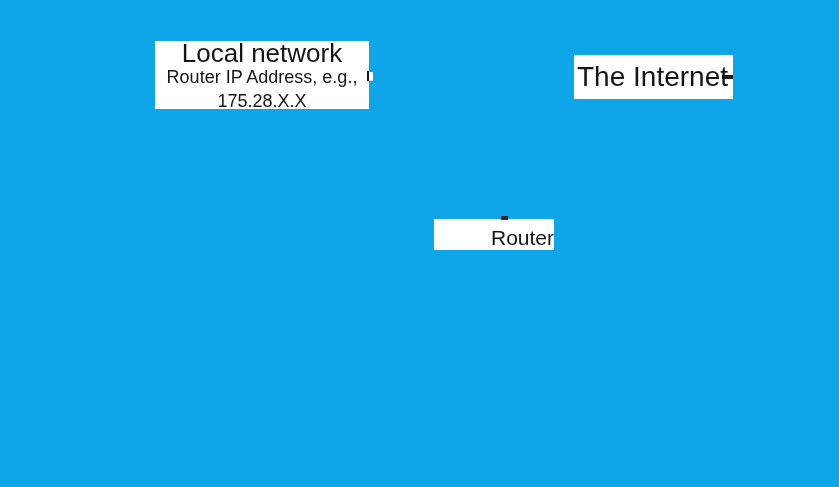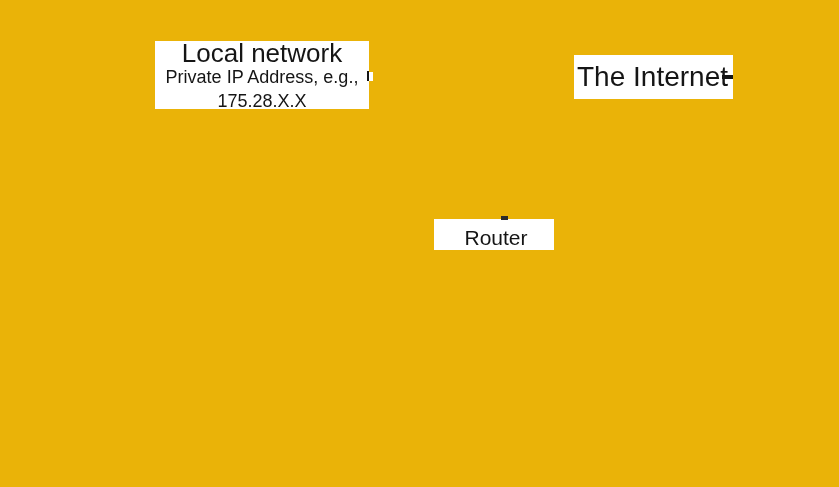--- a/index.html
+++ b/index.html
@@ -4,21 +4,21 @@
 <style>
   html, body {
     margin: 0;
     padding: 0;
     background: #000000;
   }
   .canvas {
     position: relative;
     width: 839px;
     height: 487px;
-    background: #eab308;
+    background: #0ea5e9;
     overflow: hidden;
     font-family: "Liberation Sans", sans-serif;
     color: #151515;
   }
   .label-box {
     position: absolute;
     background: #ffffff;
     overflow: hidden;
     box-sizing: border-box;
   }
@@ -54,21 +54,21 @@
   }
   
   .router-box {
     left: 434px;
     top: 219px;
     width: 120px;
     height: 31px;
     font-size: 21px;
     line-height: 24px;
     padding-top: 7px;
-    text-align: center;
+    text-align: right;
     padding-left: 4px;
     box-sizing: border-box;
   }
   
   .frag {
     position: absolute;
   }
   .frag-white-sliver {
     left: 369px;
     top: 72px;
@@ -101,21 +101,21 @@
     z-index: 2;
   }
 </style>
 </head>
 <body>
 
 <div class="canvas">
 
   <div class="label-box local-box">
     <div class="ln-title">Local network</div>
-    <div class="ln-sub">Private IP Address, e.g.,</div>
+    <div class="ln-sub">Router IP Address, e.g.,</div>
     <div class="ln-sub">175.28.X.X</div>
   </div>
 
   <div class="label-box internet-box">
     <span>The Internet</span>
   </div>
 
   <div class="label-box router-box">
     <span>Router</span>
   </div>

